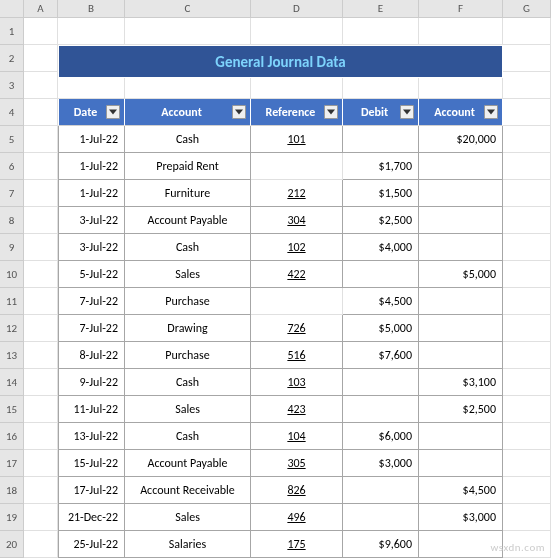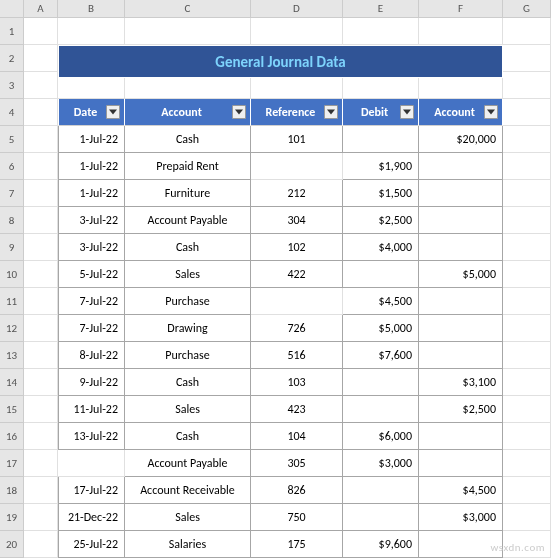--- a/index.html
+++ b/index.html
@@ -13,21 +13,21 @@
     .title-bar { position: absolute; top: 0; left: 0; right: 0; height: 33px; background: #305496; color: #7dd3fc; font-weight: bold; font-size: 15px; text-align: center; line-height: 33px; border: 1px solid #fff; }
     .header-row { grid-row: 5; }
     .th { background: #4472c4; color: #ffffff; font-weight: bold; border-right: 1px solid #fff; border-bottom: 1px solid #d0d0d0; font-size: 12px; display: flex; align-items: center; justify-content: space-between; padding: 0 4px 0 6px; position: relative; line-height: 27px; }
     .th .label { flex: 1; text-align: center; }
     .filter-btn { width: 14px; height: 14px; background: #f0f0f0; border: 1px solid #999; display: flex; align-items: center; justify-content: center; border-radius: 1px; flex-shrink: 0; }
     .filter-btn svg { width: 8px; height: 6px; fill: #333; }
     .data-cell { border-top: none; border-right: 1px solid #a6a6a6; border-bottom: 1px solid #a6a6a6; font-size: 12px; color: #000; line-height: 27px; padding: 0 5px; background: #fff; }
     .data-cell.left-edge { border-left: 1px solid #a6a6a6; }
     .data-cell.date { text-align: right; padding-right: 6px; }
     .data-cell.account { text-align: center; }
-    .data-cell.ref { text-align: center; }
+    .data-cell.ref { text-align: center; text-decoration: underline; }
     .data-cell.money { text-align: right; padding-right: 6px; }
     
     .watermark { position: fixed; bottom: 4px; right: 6px; font-size: 11px; color: #ccc; letter-spacing: 0.5px; }
   </style>
 </head>
 <body>
 
 <div class="spreadsheet" id="grid">
   <div class="corner"></div>
 <div class="col-head" style="grid-area: 1 / 2;">A</div>
@@ -240,21 +240,21 @@
         </svg>
       </span>
     </div>
     <div class="data-cell date left-edge" style="grid-area: 6 / 3;">1-Jul-22</div>
     <div class="data-cell account" style="grid-area: 6 / 4;">Cash</div>
     <div class="data-cell ref" style="grid-area: 6 / 5;">101</div>
     <div class="data-cell money" style="grid-area: 6 / 6;"></div>
     <div class="data-cell money" style="grid-area: 6 / 7;">$20,000</div>
     <div class="data-cell date left-edge" style="grid-area: 7 / 3;">1-Jul-22</div>
     <div class="data-cell account" style="grid-area: 7 / 4;">Prepaid Rent</div>
-    <div class="data-cell money" style="grid-area: 7 / 6;">$1,900</div>
+    <div class="data-cell money" style="grid-area: 7 / 6;">$1,700</div>
     <div class="data-cell money" style="grid-area: 7 / 7;"></div>
     <div class="data-cell date left-edge" style="grid-area: 8 / 3;">1-Jul-22</div>
     <div class="data-cell account" style="grid-area: 8 / 4;">Furniture</div>
     <div class="data-cell ref" style="grid-area: 8 / 5;">212</div>
     <div class="data-cell money" style="grid-area: 8 / 6;">$1,500</div>
     <div class="data-cell money" style="grid-area: 8 / 7;"></div>
     <div class="data-cell date left-edge" style="grid-area: 9 / 3;">3-Jul-22</div>
     <div class="data-cell account" style="grid-area: 9 / 4;">Account Payable</div>
     <div class="data-cell ref" style="grid-area: 9 / 5;">304</div>
     <div class="data-cell money" style="grid-area: 9 / 6;">$2,500</div>
@@ -291,32 +291,33 @@
     <div class="data-cell date left-edge" style="grid-area: 16 / 3;">11-Jul-22</div>
     <div class="data-cell account" style="grid-area: 16 / 4;">Sales</div>
     <div class="data-cell ref" style="grid-area: 16 / 5;">423</div>
     <div class="data-cell money" style="grid-area: 16 / 6;"></div>
     <div class="data-cell money" style="grid-area: 16 / 7;">$2,500</div>
     <div class="data-cell date left-edge" style="grid-area: 17 / 3;">13-Jul-22</div>
     <div class="data-cell account" style="grid-area: 17 / 4;">Cash</div>
     <div class="data-cell ref" style="grid-area: 17 / 5;">104</div>
     <div class="data-cell money" style="grid-area: 17 / 6;">$6,000</div>
     <div class="data-cell money" style="grid-area: 17 / 7;"></div>
+    <div class="data-cell date left-edge" style="grid-area: 18 / 3;">15-Jul-22</div>
     <div class="data-cell account" style="grid-area: 18 / 4;">Account Payable</div>
     <div class="data-cell ref" style="grid-area: 18 / 5;">305</div>
     <div class="data-cell money" style="grid-area: 18 / 6;">$3,000</div>
     <div class="data-cell money" style="grid-area: 18 / 7;"></div>
     <div class="data-cell date left-edge" style="grid-area: 19 / 3;">17-Jul-22</div>
     <div class="data-cell account" style="grid-area: 19 / 4;">Account Receivable</div>
     <div class="data-cell ref" style="grid-area: 19 / 5;">826</div>
     <div class="data-cell money" style="grid-area: 19 / 6;"></div>
     <div class="data-cell money" style="grid-area: 19 / 7;">$4,500</div>
     <div class="data-cell date left-edge" style="grid-area: 20 / 3;">21-Dec-22</div>
     <div class="data-cell account" style="grid-area: 20 / 4;">Sales</div>
-    <div class="data-cell ref" style="grid-area: 20 / 5;">750</div>
+    <div class="data-cell ref" style="grid-area: 20 / 5;">496</div>
     <div class="data-cell money" style="grid-area: 20 / 6;"></div>
     <div class="data-cell money" style="grid-area: 20 / 7;">$3,000</div>
     <div class="data-cell date left-edge" style="grid-area: 21 / 3;">25-Jul-22</div>
     <div class="data-cell account" style="grid-area: 21 / 4;">Salaries</div>
     <div class="data-cell ref" style="grid-area: 21 / 5;">175</div>
     <div class="data-cell money" style="grid-area: 21 / 6;">$9,600</div>
     <div class="data-cell money" style="grid-area: 21 / 7;"></div>
   </div>
 
 <div class="watermark">wsxdn.com</div>

